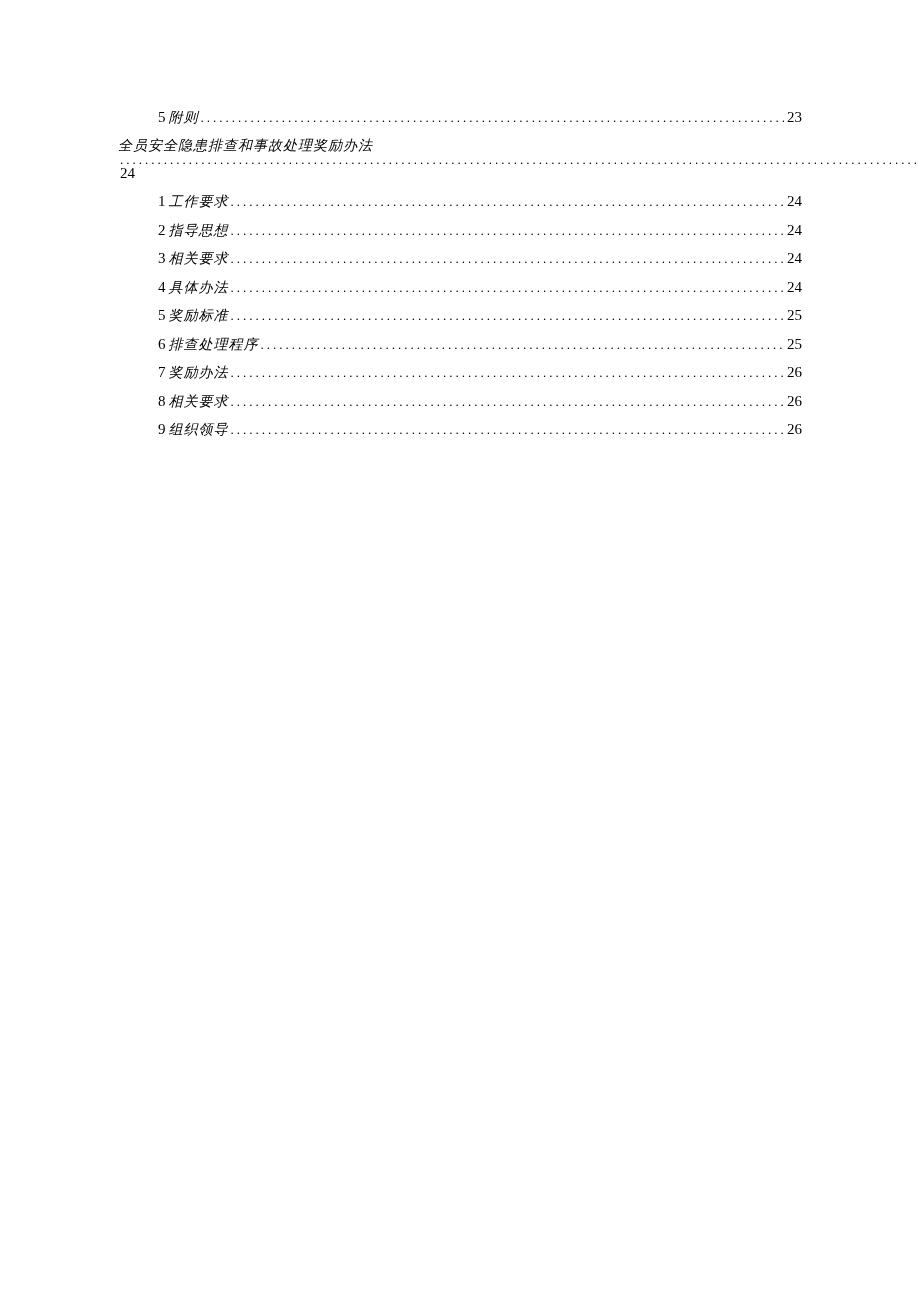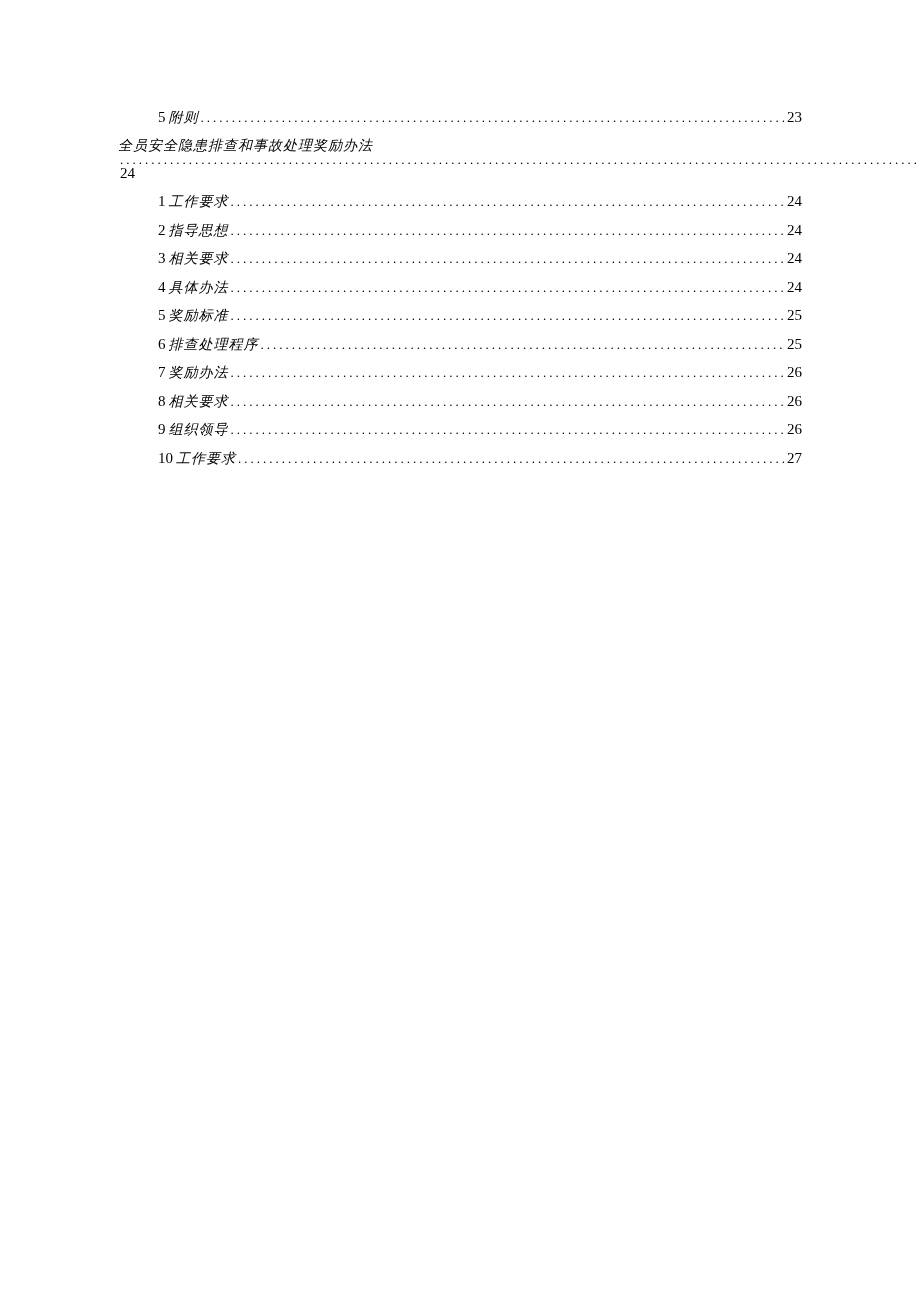--- a/index.html
+++ b/index.html
@@ -121,20 +121,14 @@
         <span class="toc-text">相关要求</span>
         <span class="toc-dots"></span>
         <span class="toc-page">26</span>
       </div>
       <div class="toc-line level2">
         <span class="toc-number">9</span>
         <span class="toc-text">组织领导</span>
         <span class="toc-dots"></span>
         <span class="toc-page">26</span>
       </div>
-      <div class="toc-line level2">
-        <span class="toc-number">10</span>
-        <span class="toc-text">工作要求</span>
-        <span class="toc-dots"></span>
-        <span class="toc-page">27</span>
-      </div>
     </div>
 </div>
 
 </body></html>

